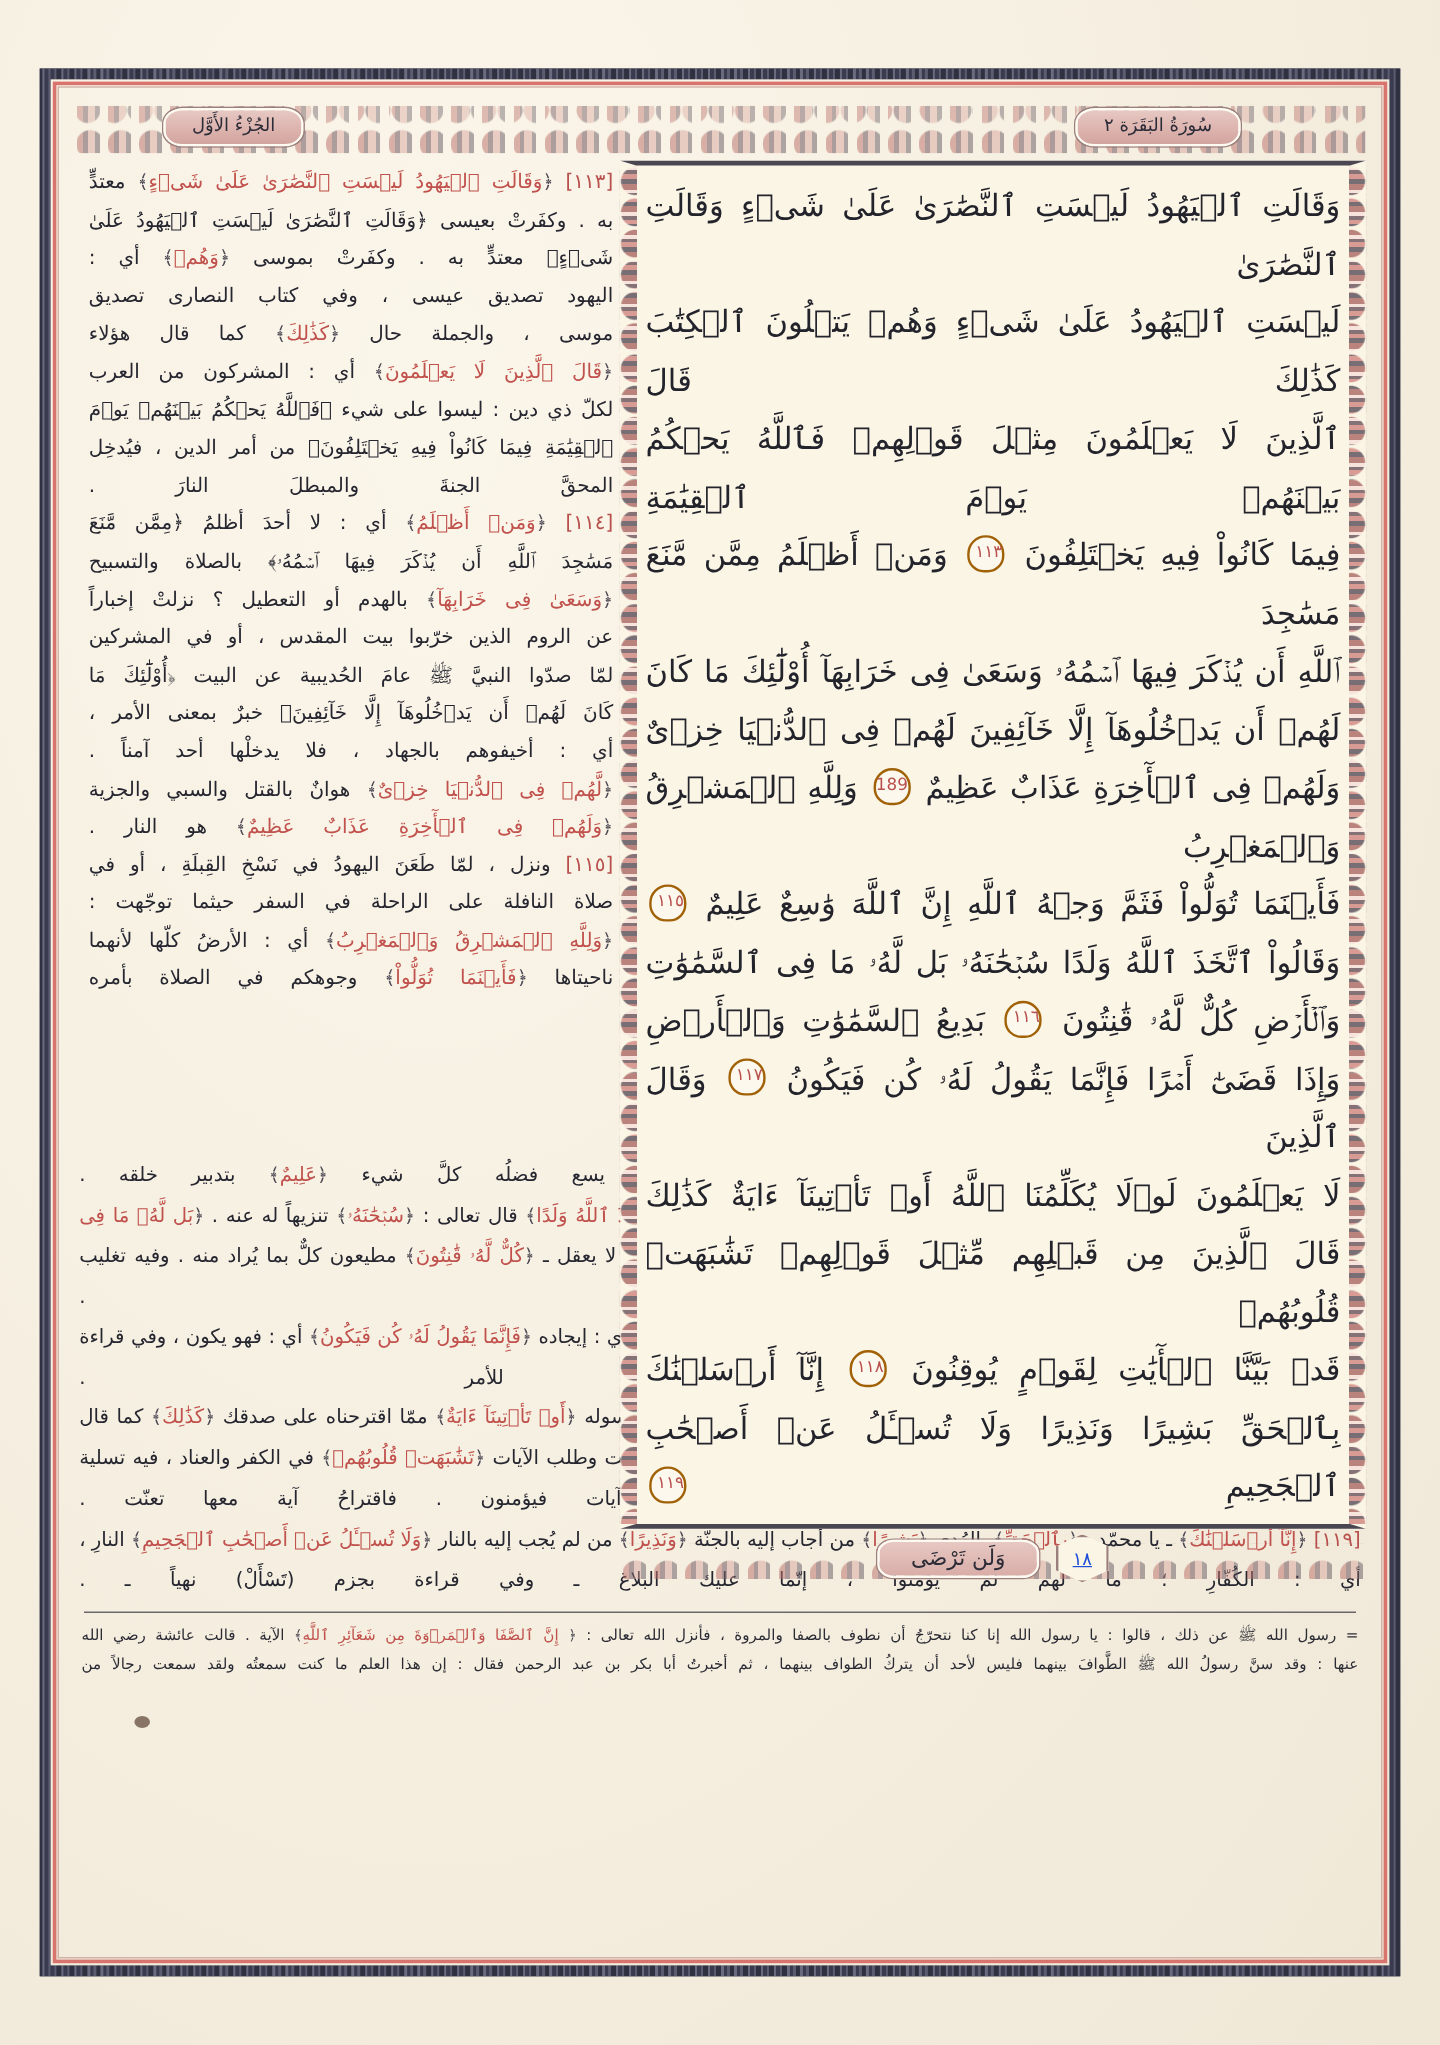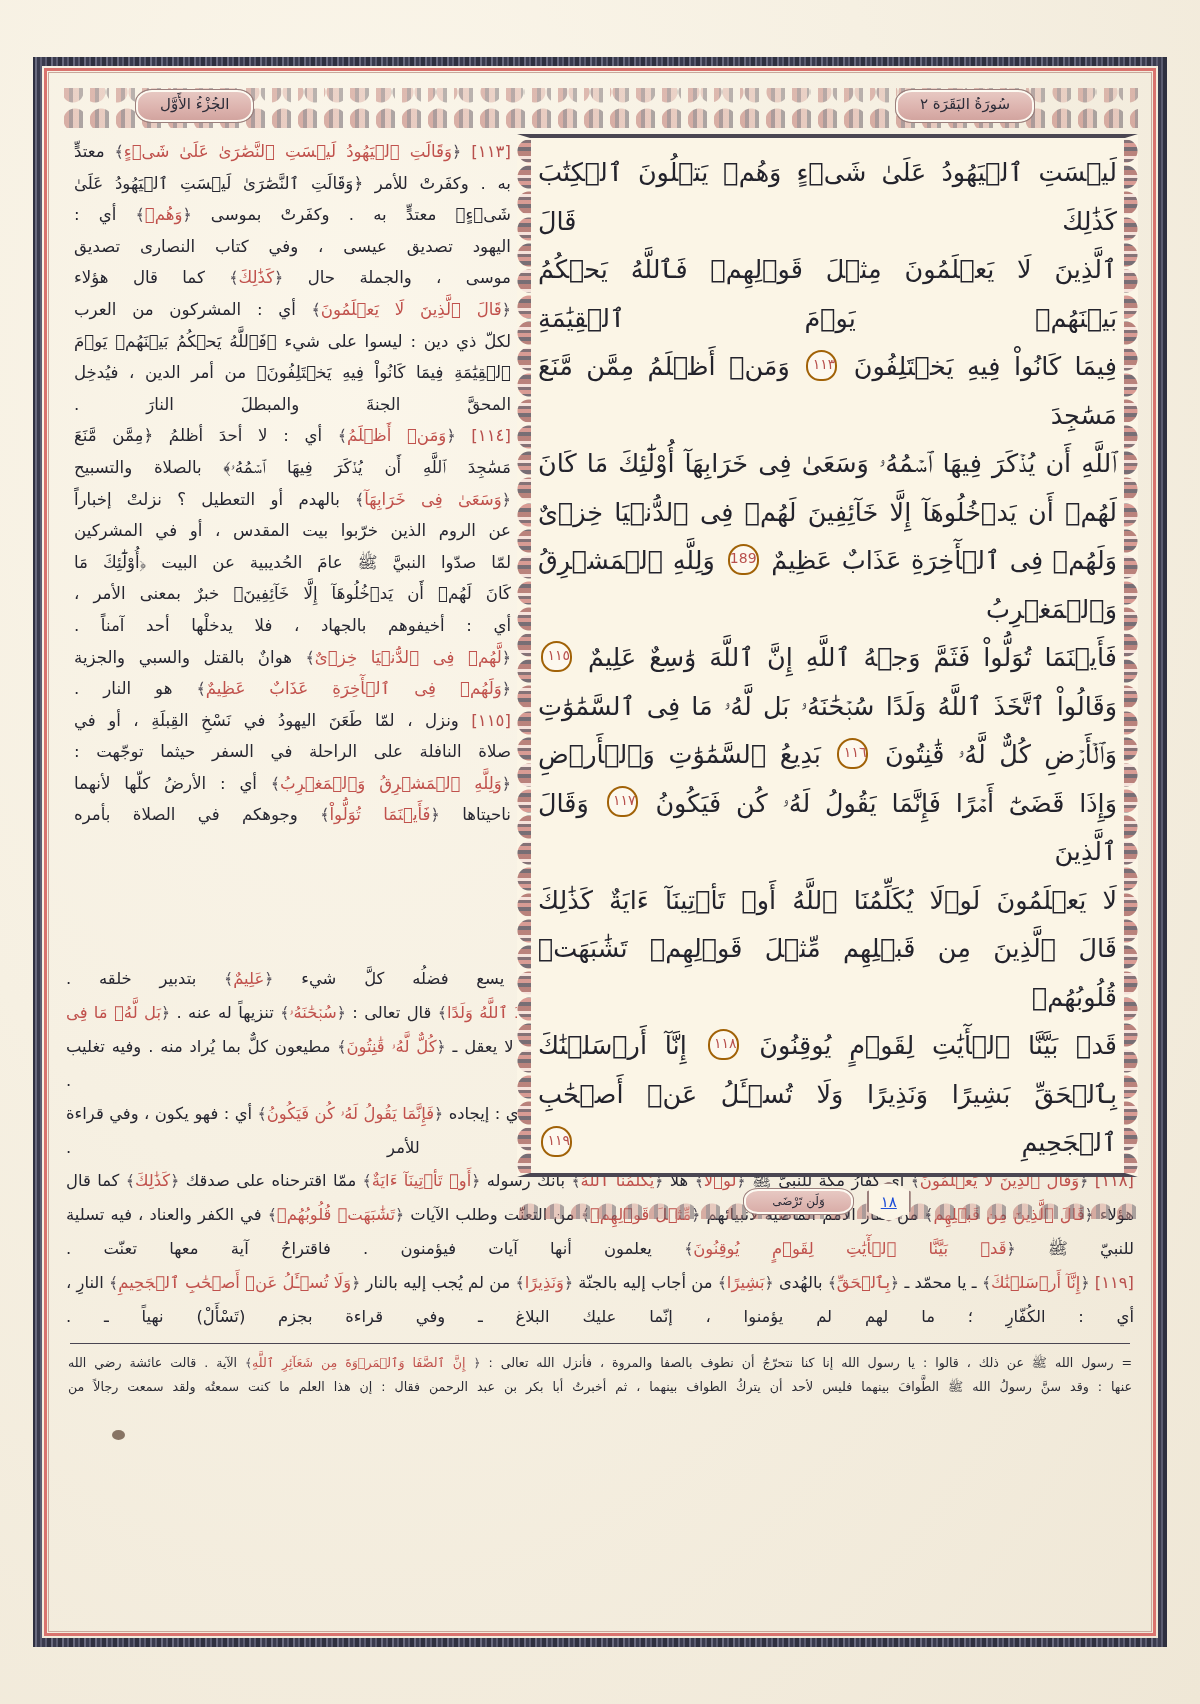--- a/index.html
+++ b/index.html
@@ -194,21 +194,21 @@
     clip-path:polygon(50% 0,100% 25%,100% 75%,50% 100%,0 75%,0 25%);
     text-decoration:underline;
   }
   .footer-cart{
     position:relative;z-index:3;
     background:linear-gradient(180deg,#e7c8c2,#d9ada8);
     border:2px solid #fdfaf2;
     outline:1px solid #9b7f7c;
     border-radius:14px/11px;
     padding:3px 26px 4px 26px;
-    font-size:12px;color:#2c2c38;white-space:nowrap;
+    font-size:18px;color:#2c2c38;white-space:nowrap;
   }
 
   
   .lower{
     direction:rtl;
     text-align:justify;
     text-align-last:justify;
     font-size:16.4px;
     line-height:33px;
     color:#262630;
@@ -260,20 +260,21 @@
       <div class="cartouche left">الجُزْءُ الأَوَّل</div>
     </div>
 
     <div class="upper">
 
       <div class="quran-wrap">
         <div class="quran-box">
           <div class="side-orn r"></div>
           <div class="side-orn l"></div>
           <div id="quran-lines">
+              <div class="quran-line">وَقَالَتِ ٱلۡيَهُودُ لَيۡسَتِ ٱلنَّصَٰرَىٰ عَلَىٰ شَىۡءٍ وَقَالَتِ ٱلنَّصَٰرَىٰ</div>
               <div class="quran-line">لَيۡسَتِ ٱلۡيَهُودُ عَلَىٰ شَىۡءٍ وَهُمۡ يَتۡلُونَ ٱلۡكِتَٰبَ كَذَٰلِكَ قَالَ</div>
               <div class="quran-line">ٱلَّذِينَ لَا يَعۡلَمُونَ مِثۡلَ قَوۡلِهِمۡ فَٱللَّهُ يَحۡكُمُ بَيۡنَهُمۡ يَوۡمَ ٱلۡقِيَٰمَةِ</div>
               <div class="quran-line">فِيمَا كَانُواْ فِيهِ يَخۡتَلِفُونَ <span class="ayah-num">١١٣</span> وَمَنۡ أَظۡلَمُ مِمَّن مَّنَعَ مَسَٰجِدَ</div>
               <div class="quran-line">ٱللَّهِ أَن يُذۡكَرَ فِيهَا ٱسۡمُهُۥ وَسَعَىٰ فِى خَرَابِهَآ أُوْلَٰٓئِكَ مَا كَانَ</div>
               <div class="quran-line">لَهُمۡ أَن يَدۡخُلُوهَآ إِلَّا خَآئِفِينَ لَهُمۡ فِى ٱلدُّنۡيَا خِزۡىٌ</div>
               <div class="quran-line">وَلَهُمۡ فِى ٱلۡأٓخِرَةِ عَذَابٌ عَظِيمٌ <span class="ayah-num">189</span> وَلِلَّهِ ٱلۡمَشۡرِقُ وَٱلۡمَغۡرِبُ</div>
               <div class="quran-line">فَأَيۡنَمَا تُوَلُّواْ فَثَمَّ وَجۡهُ ٱللَّهِ إِنَّ ٱللَّهَ وَٰسِعٌ عَلِيمٌ <span class="ayah-num">١١٥</span></div>
               <div class="quran-line">وَقَالُواْ ٱتَّخَذَ ٱللَّهُ وَلَدًا سُبۡحَٰنَهُۥ بَل لَّهُۥ مَا فِى ٱلسَّمَٰوَٰتِ</div>
               <div class="quran-line">وَٱلۡأَرۡضِ كُلٌّ لَّهُۥ قَٰنِتُونَ <span class="ayah-num">١١٦</span> بَدِيعُ ٱلسَّمَٰوَٰتِ وَٱلۡأَرۡضِ</div>
               <div class="quran-line">وَإِذَا قَضَىٰٓ أَمۡرًا فَإِنَّمَا يَقُولُ لَهُۥ كُن فَيَكُونُ <span class="ayah-num">١١٧</span> وَقَالَ ٱلَّذِينَ</div>
@@ -285,21 +286,21 @@
         </div>
         <div class="quran-footer">
           <div class="band-orn"></div>
           <div class="pagenum">١٨</div>
           <div class="footer-cart">وَلَن تَرْضَى</div>
         </div>
       </div>
 
       <div class="col-commentary" id="side-commentary">
           <div><span class="vnum">[١١٣]</span> <span class="brace">﴿</span><span class="q">وَقَالَتِ ٱلۡيَهُودُ لَيۡسَتِ ٱلنَّصَٰرَىٰ عَلَىٰ شَىۡءٍ</span><span class="brace">﴾</span> معتدٍّ</div>
-          <div>به . وكفَرتْ للأمر ﴿وَقَالَتِ ٱلنَّصَٰرَىٰ لَيۡسَتِ ٱلۡيَهُودُ عَلَىٰ</div>
+          <div>به . وكفَرتْ بعيسى ﴿وَقَالَتِ ٱلنَّصَٰرَىٰ لَيۡسَتِ ٱلۡيَهُودُ عَلَىٰ</div>
           <div>شَىۡءٍ﴾ معتدٍّ به . وكفَرتْ بموسى <span class="brace">﴿</span><span class="q">وَهُمۡ</span><span class="brace">﴾</span> أي :</div>
           <div>اليهود تصديق عيسى ، وفي كتاب النصارى تصديق</div>
           <div>موسى ، والجملة حال <span class="brace">﴿</span><span class="q">كَذَٰلِكَ</span><span class="brace">﴾</span> كما قال هؤلاء</div>
           <div><span class="brace">﴿</span><span class="q">قَالَ ٱلَّذِينَ لَا يَعۡلَمُونَ</span><span class="brace">﴾</span> أي : المشركون من العرب</div>
           <div>لكلّ ذي دين : ليسوا على شيء ﴿فَٱللَّهُ يَحۡكُمُ بَيۡنَهُمۡ يَوۡمَ</div>
           <div>ٱلۡقِيَٰمَةِ فِيمَا كَانُواْ فِيهِ يَخۡتَلِفُونَ﴾ من أمر الدين ، فيُدخِل</div>
           <div>المحقَّ الجنةَ والمبطلَ النارَ .</div>
           <div><span class="vnum">[١١٤]</span> <span class="brace">﴿</span><span class="q">وَمَنۡ أَظۡلَمُ</span><span class="brace">﴾</span> أي : لا أحدَ أظلمُ ﴿مِمَّن مَّنَعَ</div>
           <div>مَسَٰجِدَ ٱللَّهِ أَن يُذۡكَرَ فِيهَا ٱسۡمُهُۥ﴾ بالصلاة والتسبيح</div>
           <div><span class="brace">﴿</span><span class="q">وَسَعَىٰ فِى خَرَابِهَآ</span><span class="brace">﴾</span> بالهدم أو التعطيل ؟ نزلتْ إخباراً</div>

